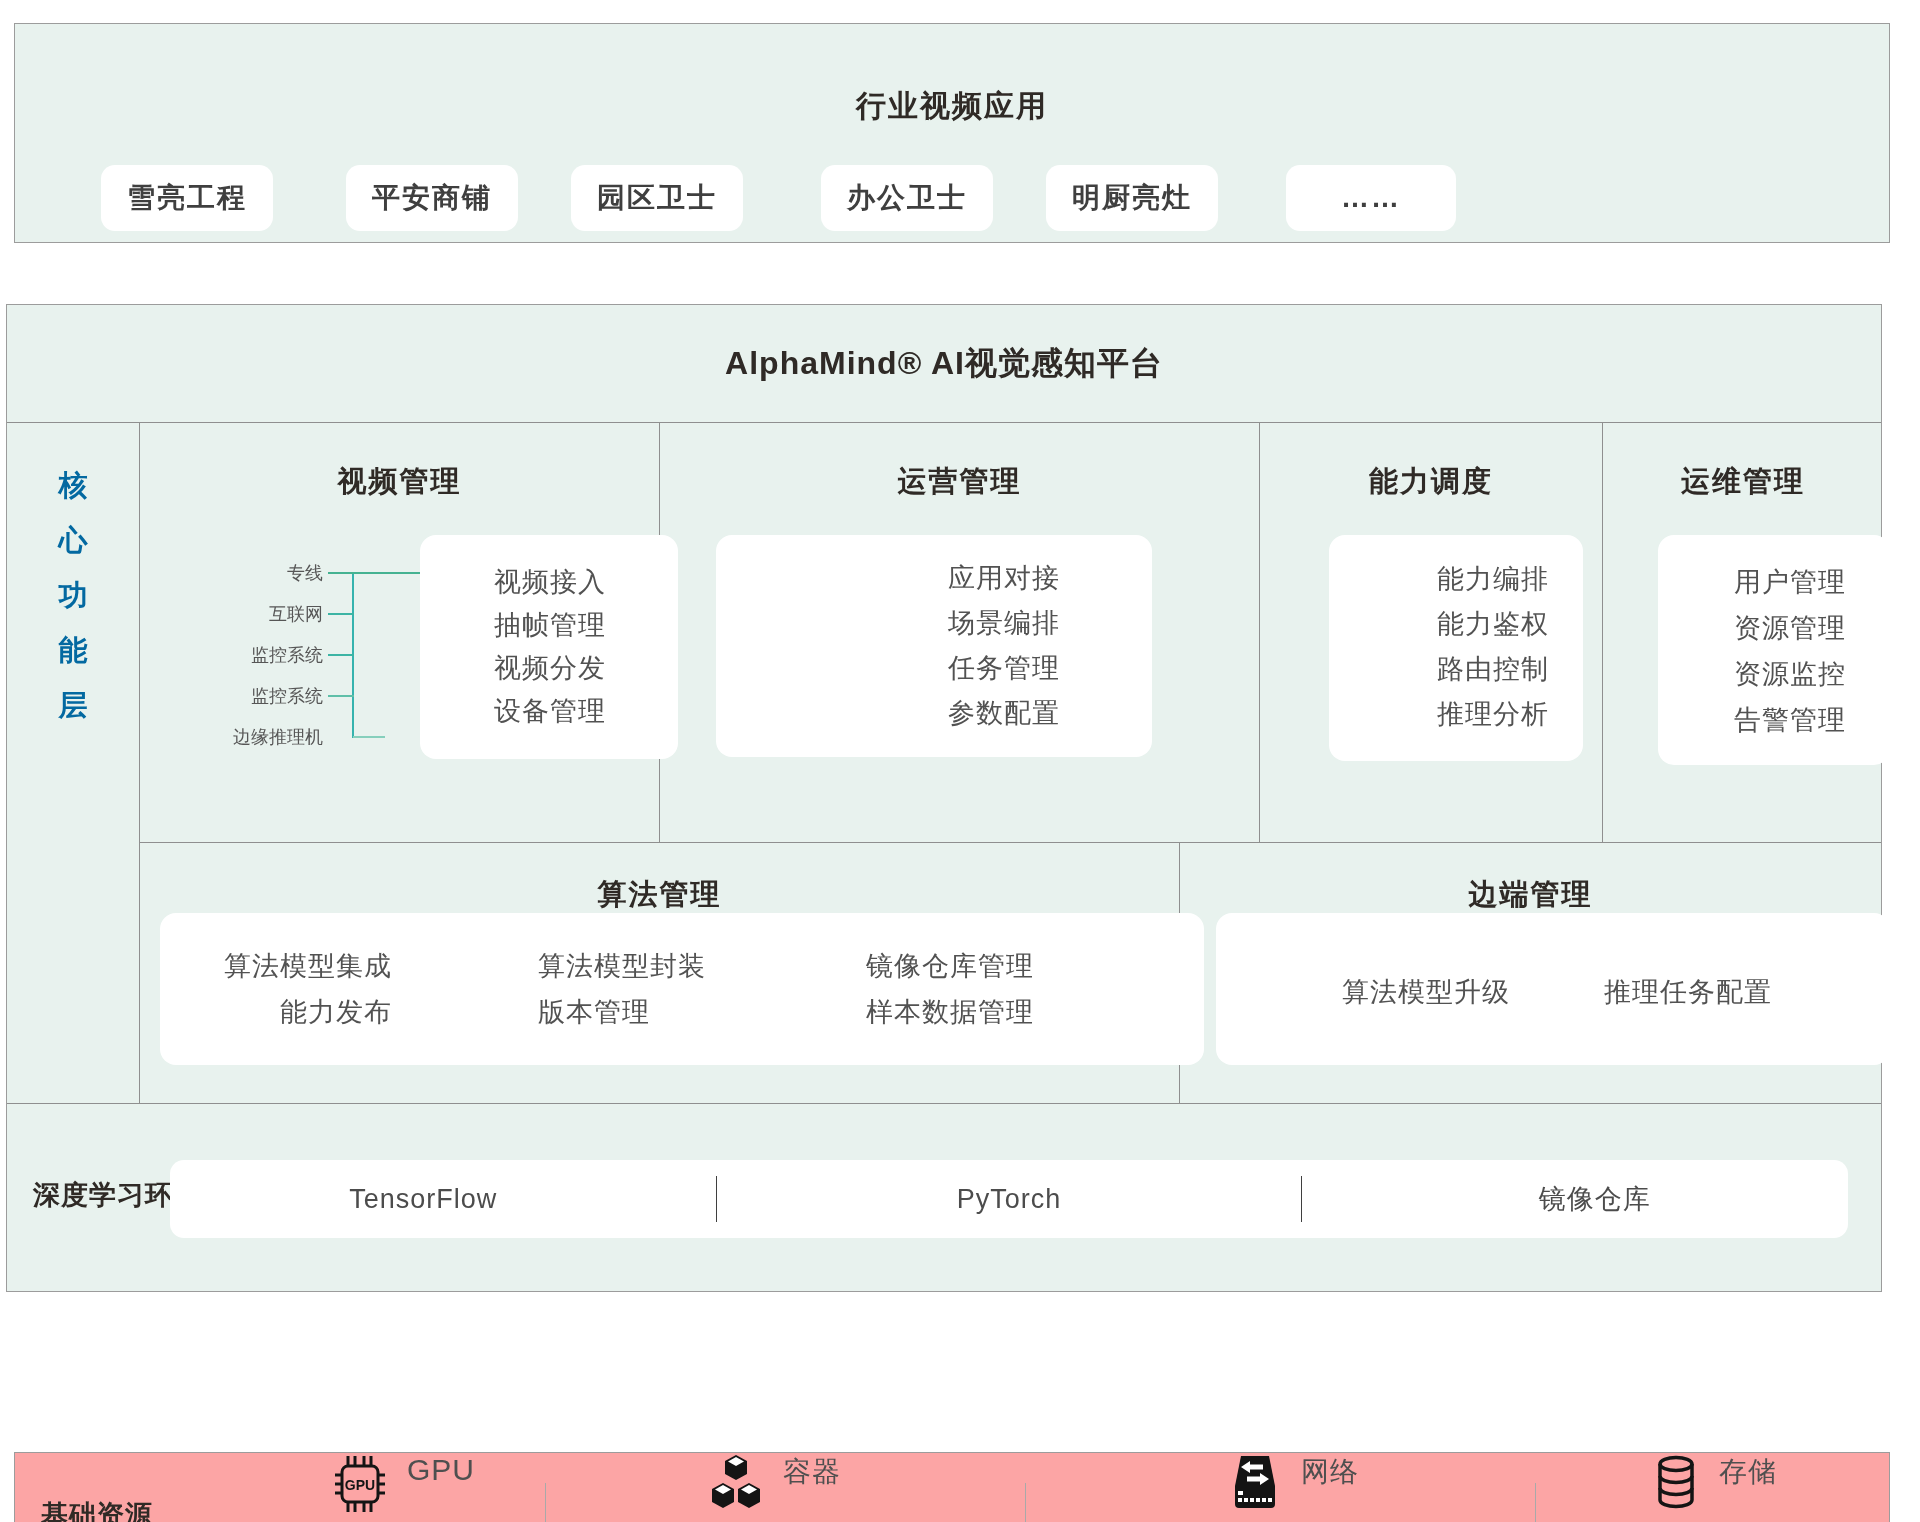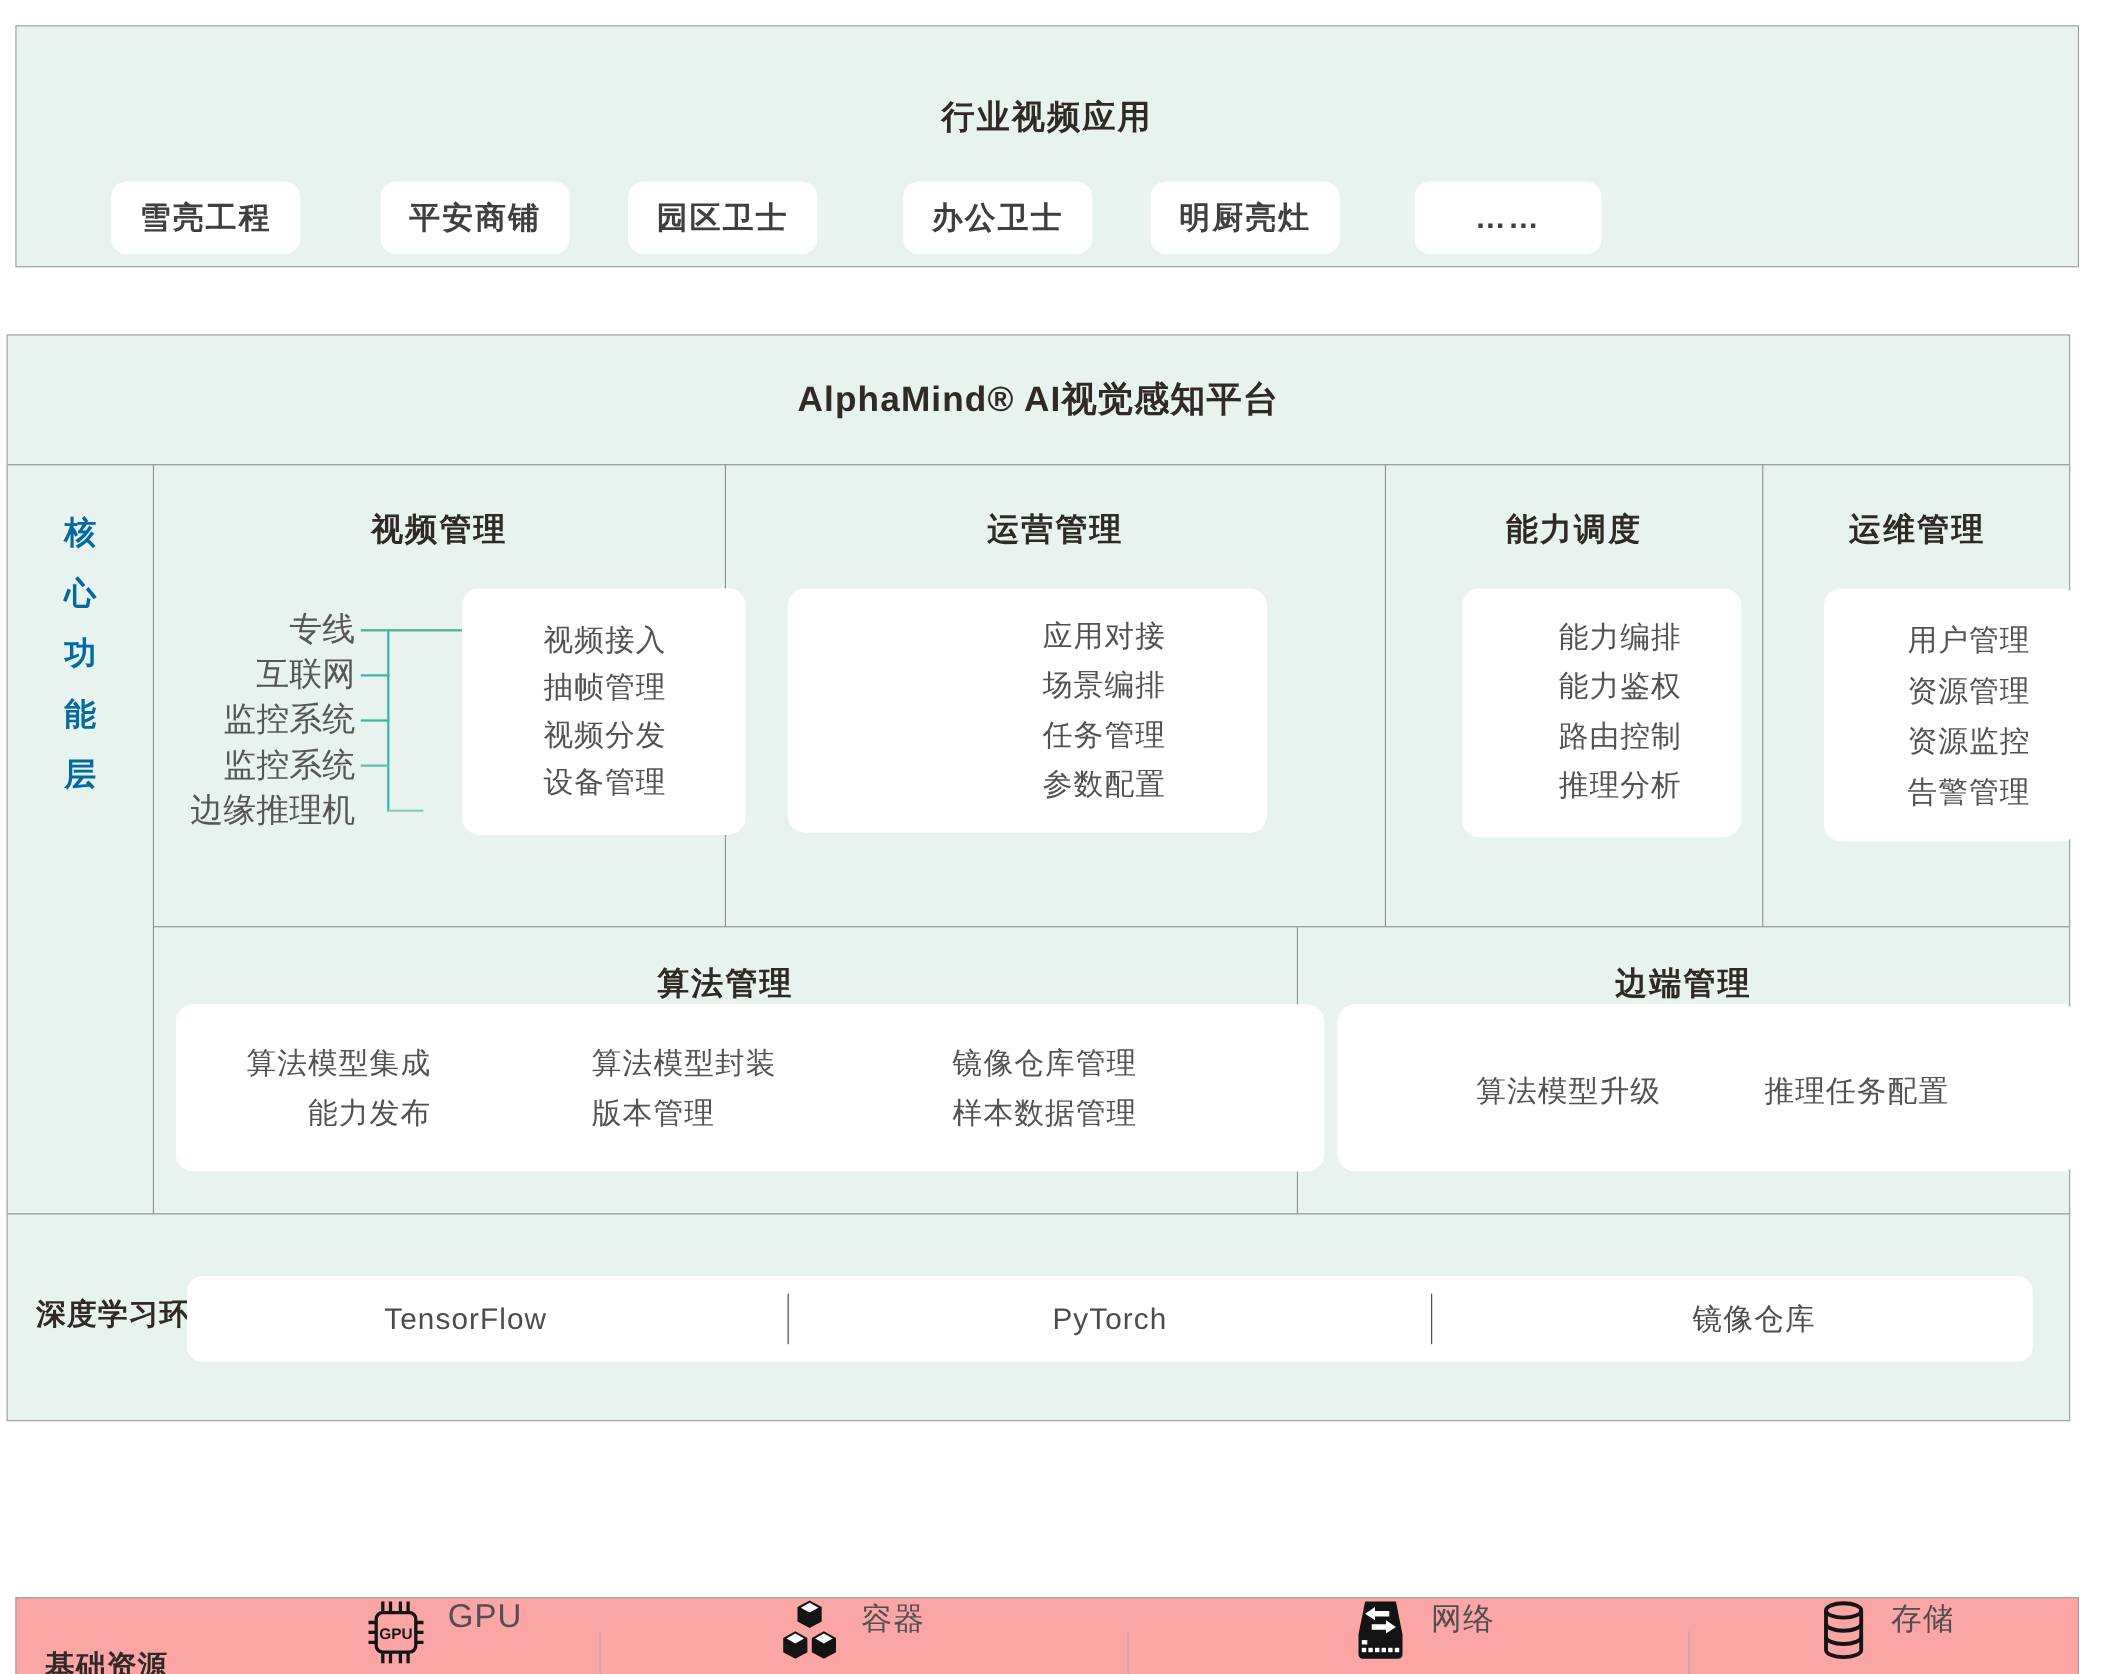--- a/index.html
+++ b/index.html
@@ -18,21 +18,21 @@
   #sidebar{position:absolute;left:0;top:0;width:133px;height:100%;border-right:1px solid #8f8f8f;box-sizing:border-box;}
   .vertical-label{position:absolute;left:50%;transform:translateX(-50%);top:36px;width:34px;
         font-size:29px;font-weight:bold;line-height:55px;text-align:center;
         word-break:break-all;color:#0369a1;}
   .r1sec{position:absolute;top:0;height:420px;box-sizing:border-box;}
   .divR{border-right:1px solid #8f8f8f;}
   .sec-header{margin-top:40px;text-align:center;font-size:29px;font-weight:bold;color:#2f2a26;letter-spacing:2px;}
   .white-box{position:absolute;background:#ffffff;border-radius:16px;padding-left:44px;}
   .box-list{padding:26px 0 0 30px;line-height:43px;font-size:27px;color:#525252;letter-spacing:1px;}
   .src-label{position:absolute;left:18px;width:165px;height:28px;line-height:28px;
-        text-align:right;font-size:30px;color:#565656;}
+        text-align:right;font-size:18px;color:#565656;}
   .cline{position:absolute;background:#3cb4a4;}
   .op-col{position:absolute;top:21px;line-height:45px;font-size:27px;color:#525252;letter-spacing:1px;}
   #row2{position:absolute;top:420px;left:133px;right:0;height:261px;border-top:1px solid #8f8f8f;box-sizing:border-box;}
   .r2sec{position:absolute;top:0;height:100%;box-sizing:border-box;}
   .algo-col{position:absolute;top:30px;line-height:46px;font-size:27px;color:#525252;letter-spacing:1px;}
   .edge-item{position:absolute;top:61px;font-size:27px;color:#525252;letter-spacing:1px;}
   #row-dl{position:absolute;top:798px;left:0;right:0;height:190px;}
   #dl-label{position:absolute;left:26px;top:74px;font-size:27px;font-weight:bold;color:#2f2a26;letter-spacing:1px;}
   #dl-pill{position:absolute;left:163px;top:57px;width:1678px;height:78px;background:#ffffff;
         border-radius:14px;display:flex;align-items:center;gap:39px;}
@@ -106,21 +106,21 @@
             <div>场景编排</div>
             <div>任务管理</div>
             <div>参数配置</div>
           </div>
         </div>
       </div>
 
       <div class="r1sec divR" style="left:1253px;width:343px;">
         <div class="sec-header">能力调度</div>
         <div class="white-box" style="left:69px;top:113px;width:210px;height:226px;">
-          <div class="box-list" style="padding:22px 0 0 44px;line-height:45px;">
+          <div class="box-list" style="padding:22px 0 0 44px;line-height:45px;margin-left:20px;">
             <div>能力编排</div>
             <div>能力鉴权</div>
             <div>路由控制</div>
             <div>推理分析</div>
           </div>
         </div>
       </div>
 
       <div class="r1sec" style="left:1596px;width:280px;">
         <div class="sec-header">运维管理</div>

